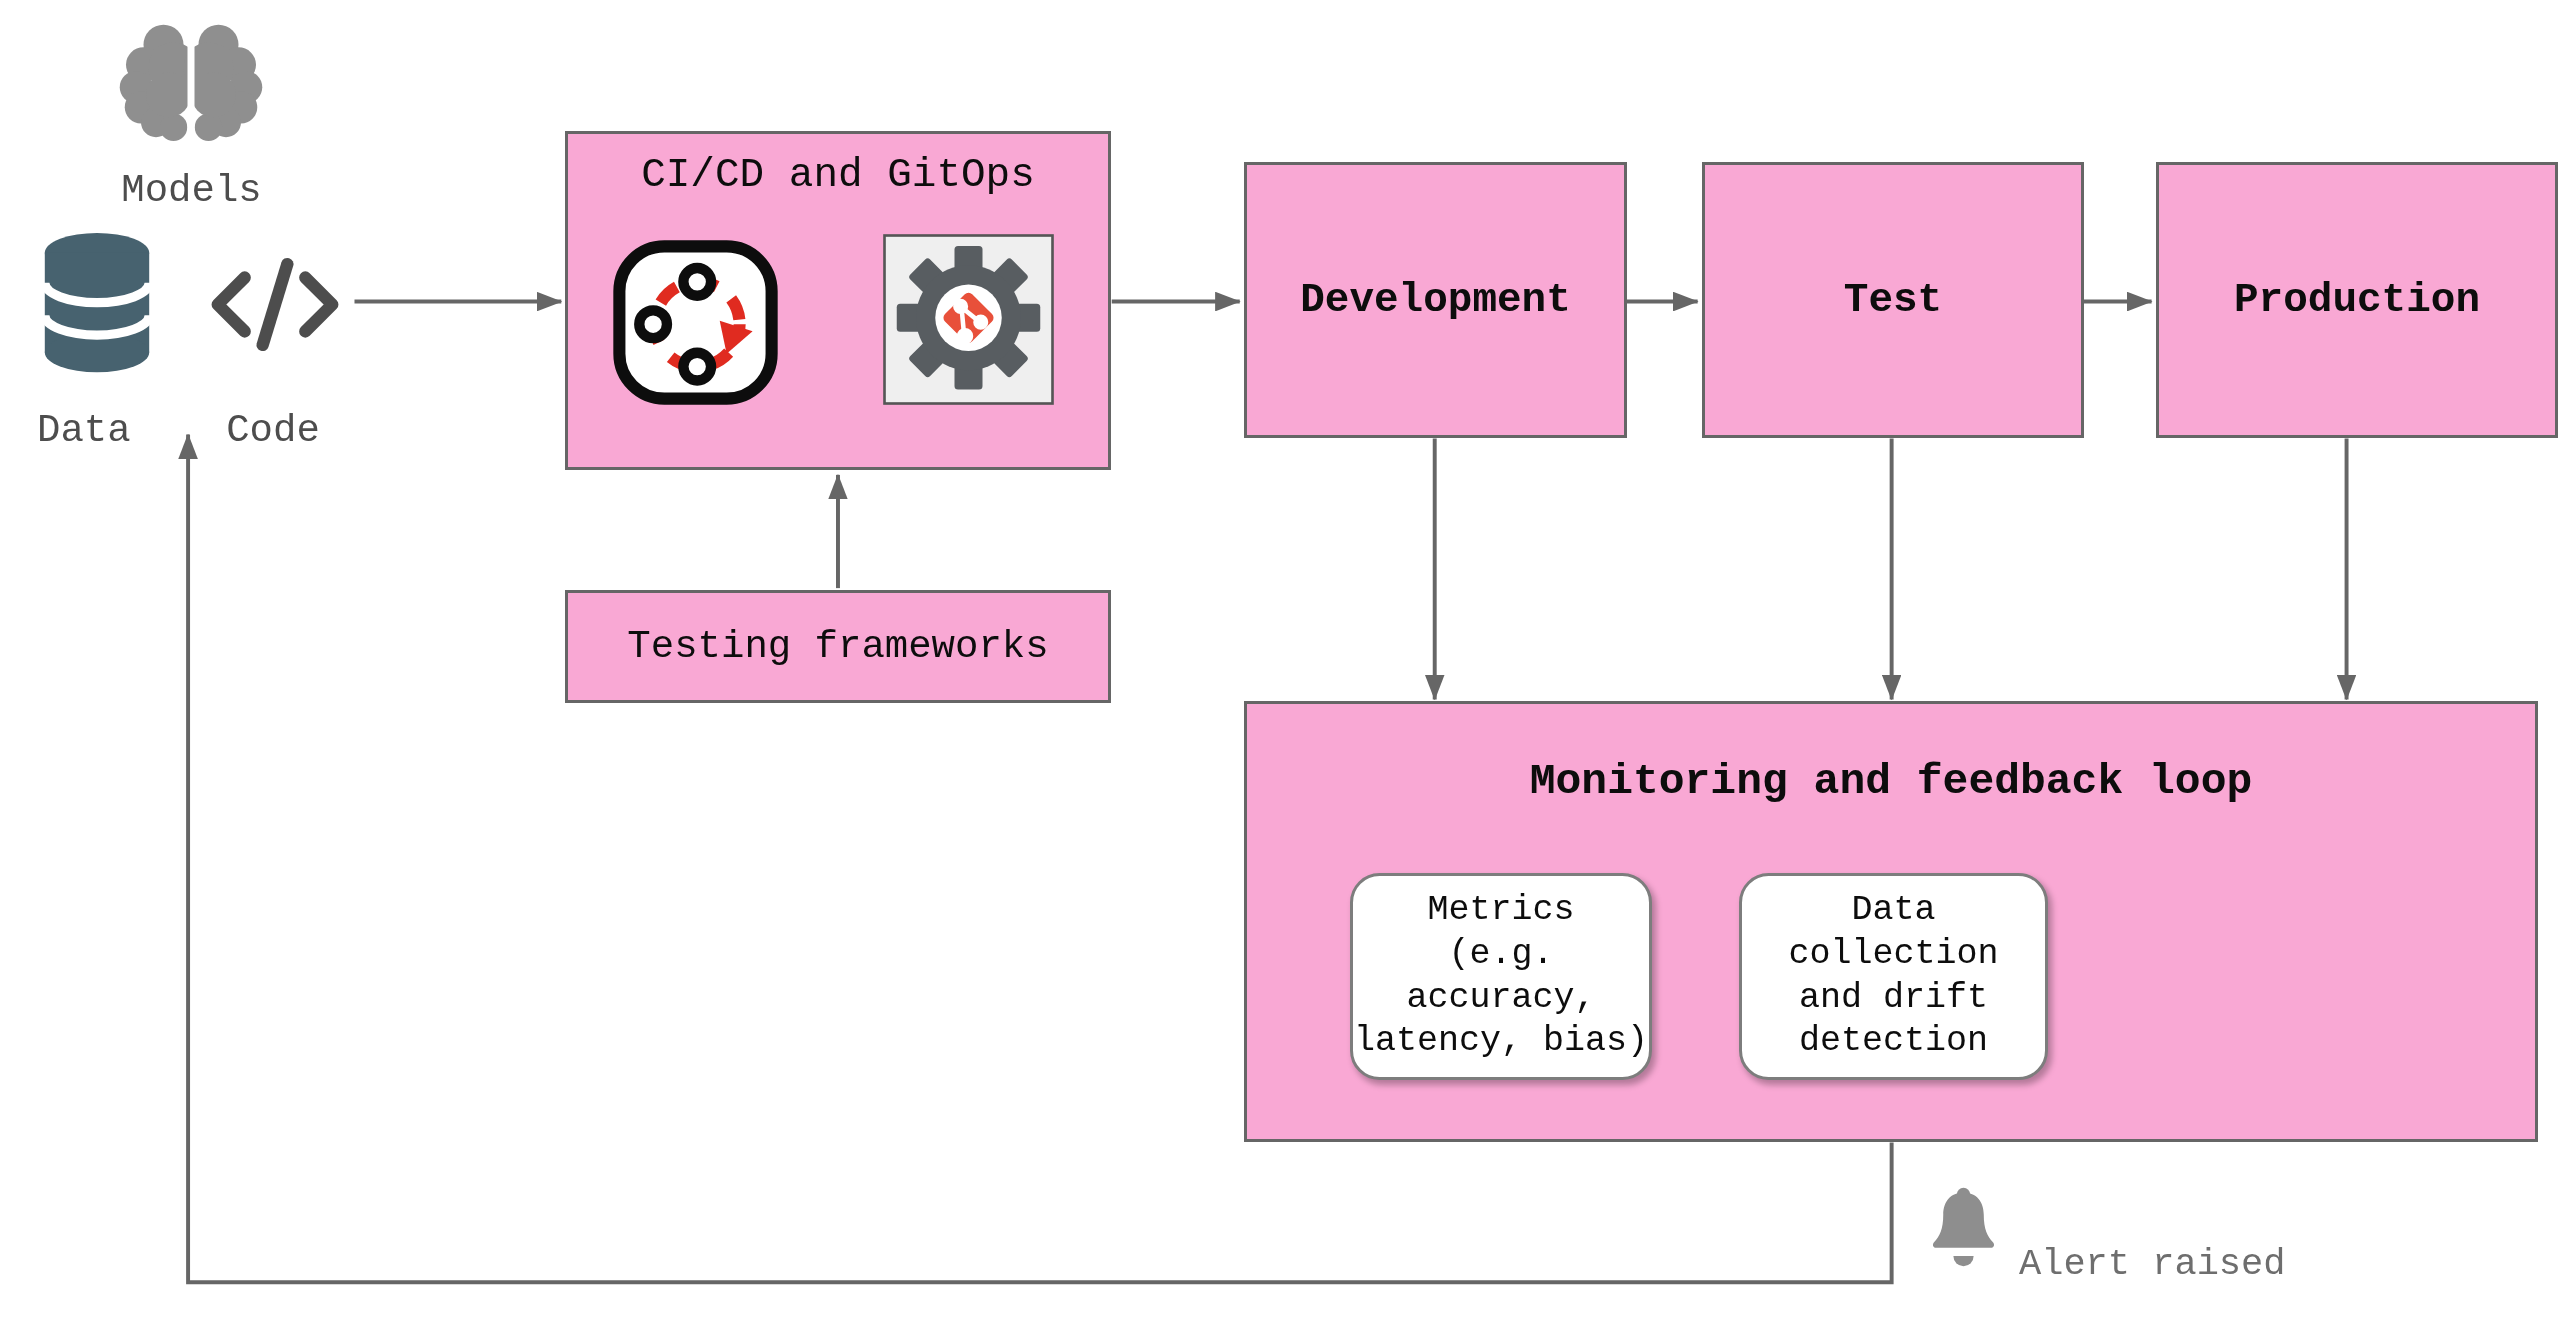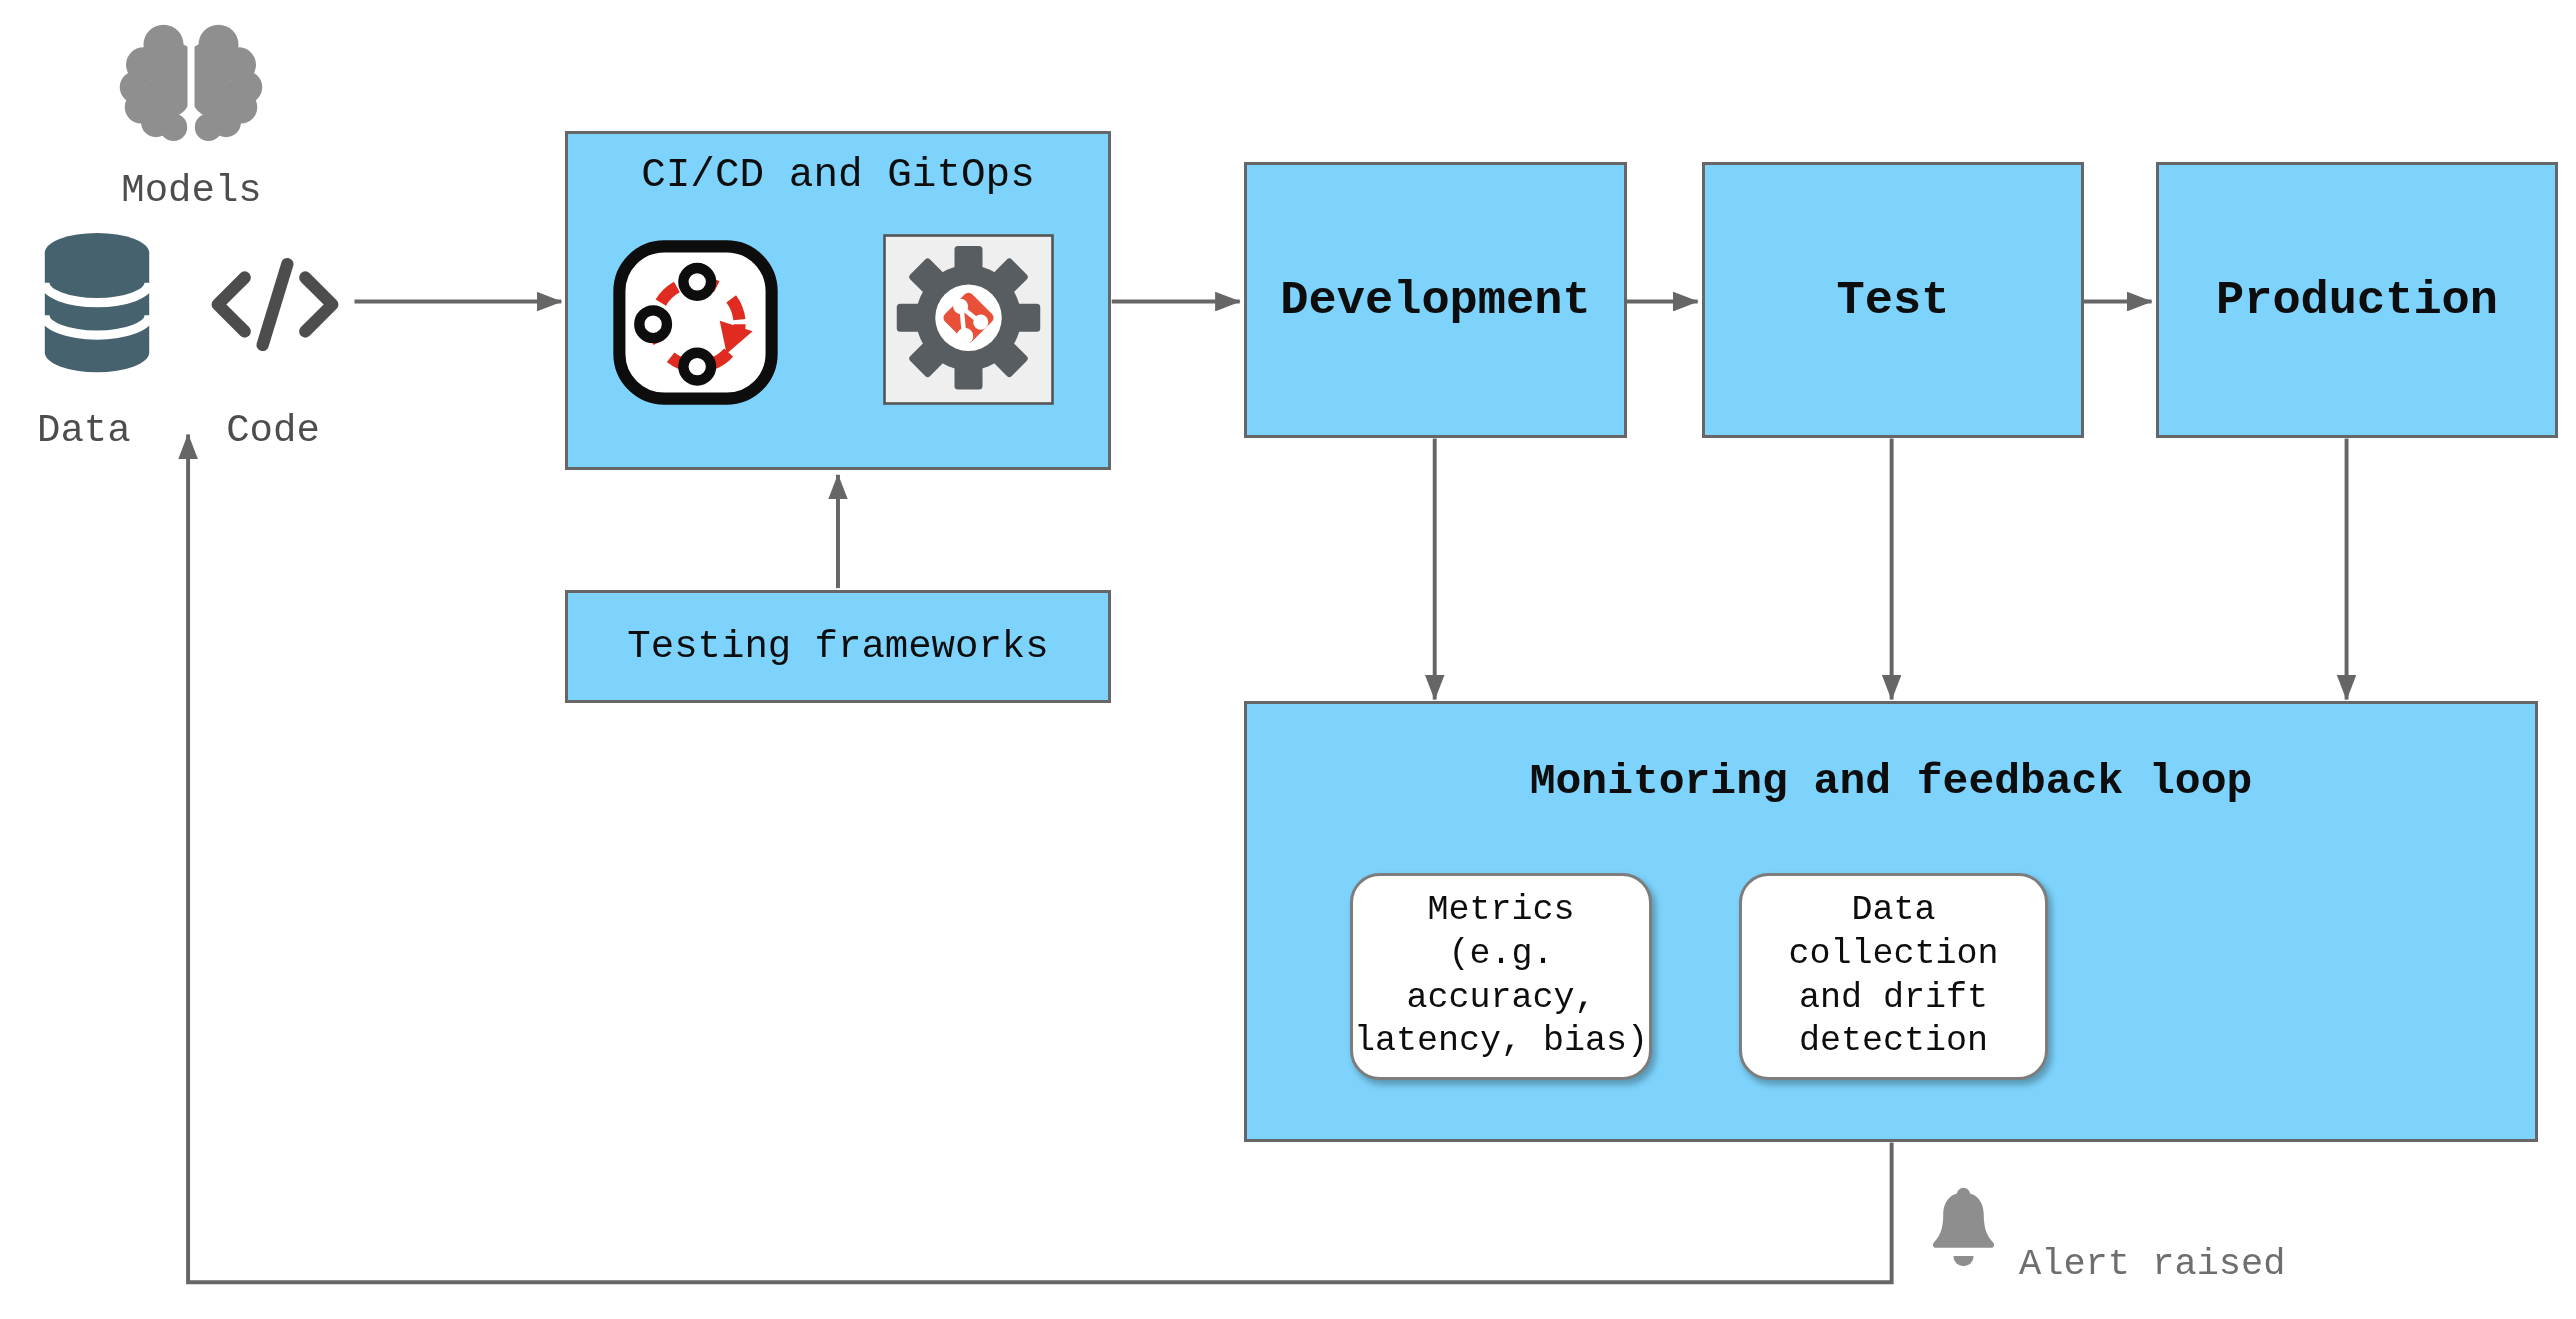--- a/index.html
+++ b/index.html
@@ -3,24 +3,24 @@
 <meta charset="utf-8">
 <style>
   html,body{margin:0;padding:0;background:#ffffff;}
   #canvas{
     position:relative;width:2576px;height:1320px;background:#ffffff;overflow:hidden;
     font-family:Liberation Mono, monospace;color:#111111;
   }
   .abs{position:absolute;}
   #connectors{position:absolute;left:0;top:0;width:2576px;height:1320px;pointer-events:none;}
   .box{
-    position:absolute;background:#7dd3fc;border:3.9px solid #666666;box-sizing:border-box;
+    position:absolute;background:#f9a8d4;border:3.9px solid #666666;box-sizing:border-box;
     display:flex;align-items:center;justify-content:center;text-align:center;
   }
-  .stage-label{font-size:47px;font-weight:700;color:#0d0d0d;}
+  .stage-label{font-size:41px;font-weight:700;color:#0d0d0d;}
   .cicd-title{position:absolute;left:0;top:17.7px;width:100%;text-align:center;font-size:41px;color:#0d0d0d;}
   .testing-label{font-size:39px;color:#0d0d0d;}
   .mon-title{position:absolute;left:0;top:22px;width:100%;text-align:center;font-size:43px;font-weight:700;color:#0d0d0d;margin-top:31px;}
   .sub-box{
     position:absolute;background:#ffffff;border:3px solid #7d7d7d;border-radius:29.5px;box-sizing:border-box;
     box-shadow:3.9px 4.9px 6.9px rgba(0,0,0,0.28);
     display:flex;align-items:center;justify-content:center;text-align:center;
     font-size:35px;line-height:1.25;color:#0d0d0d;
   }
   .preline{white-space:pre-line;}

